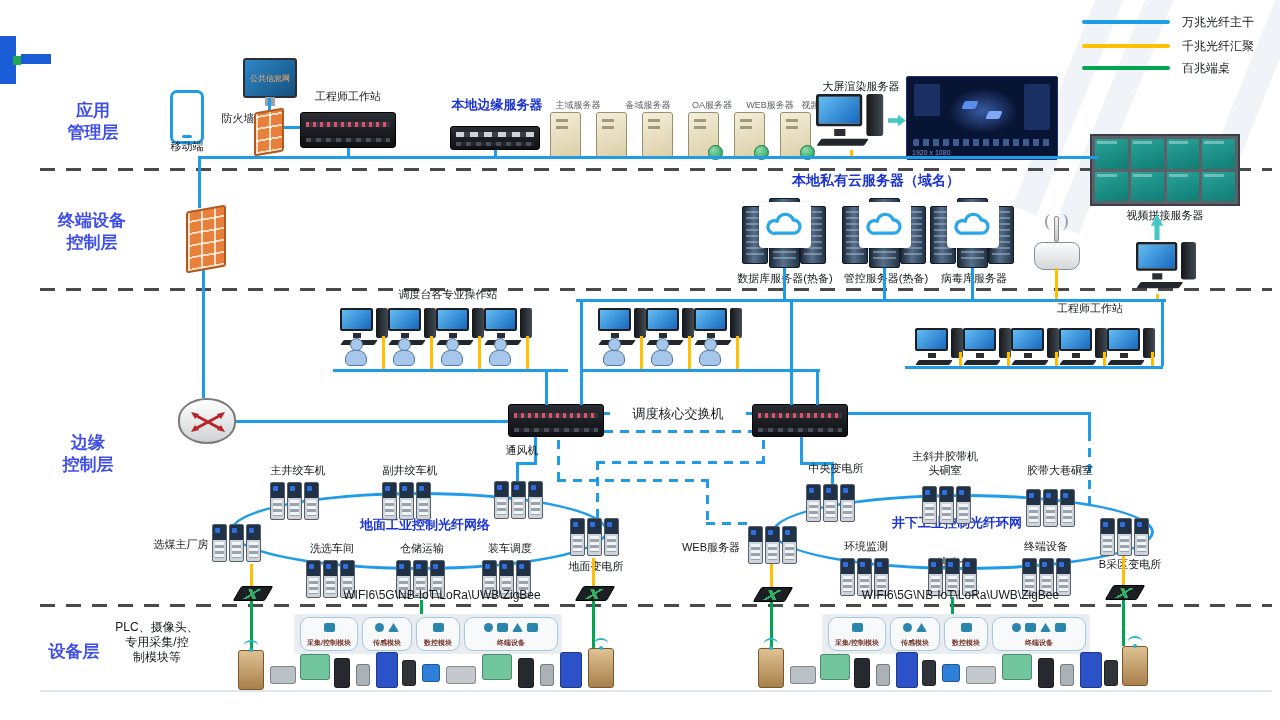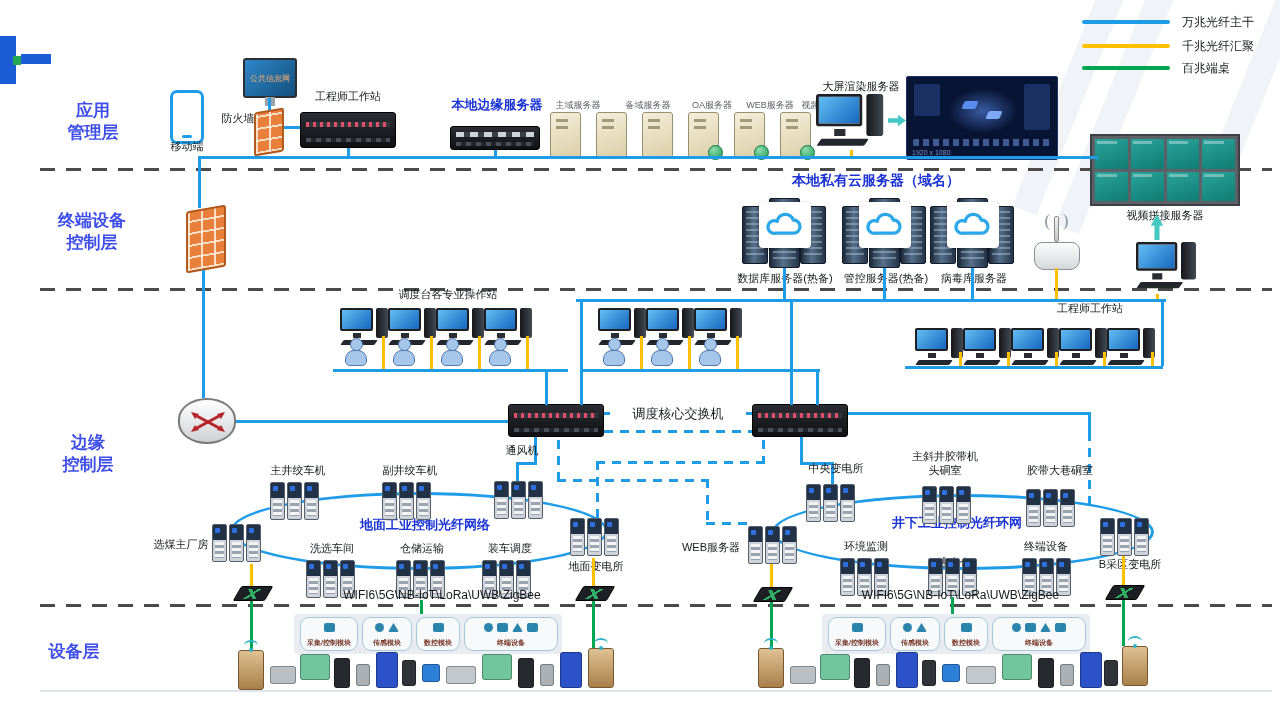--- a/index.html
+++ b/index.html
@@ -527,20 +527,23 @@
   <i class="vlg" style="left:592px;top:601px;height:49px"></i>
   <i class="vlg" style="left:420px;top:600px;height:17px"></i>
   <i class="vlo" style="left:770px;top:564px;height:23px"></i>
   <div class="dia" style="left:757px;top:587px"></div>
   <i class="vlg" style="left:770px;top:602px;height:48px"></i>
   <i class="vlg" style="left:951px;top:597px;height:20px"></i>
   <i class="vlo" style="left:1122px;top:556px;height:29px"></i>
   <div class="dia" style="left:1109px;top:585px"></div>
   <i class="vlg" style="left:1122px;top:600px;height:46px"></i>
 
+  <div class="lab pre" style="left:92px;top:620px;width:130px;font-size:12px">PLC、摄像头、
+专用采集/控
+制模块等</div>
 
   <div class="panel" style="left:294px;top:614px;width:268px;height:40px"></div>
   <div class="mbox" style="left:300px;top:617px;width:58px;height:34px">
       <span class="ic">
         <i></i>
       </span>
       <b>采集/控制模块</b>
     </div>
   <div class="mbox" style="left:362px;top:617px;width:50px;height:34px">
       <span class="ic">

